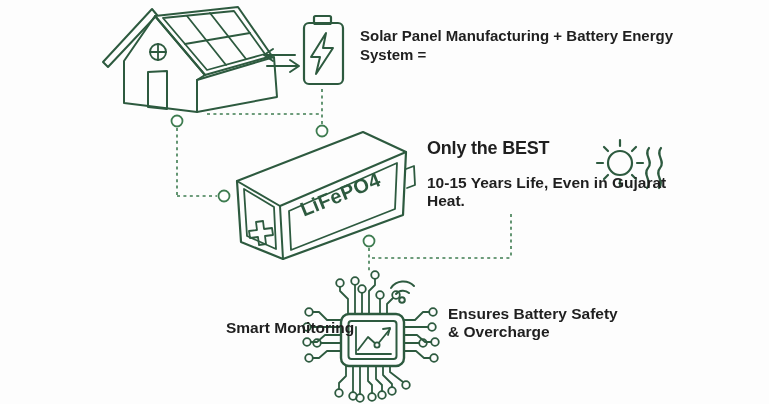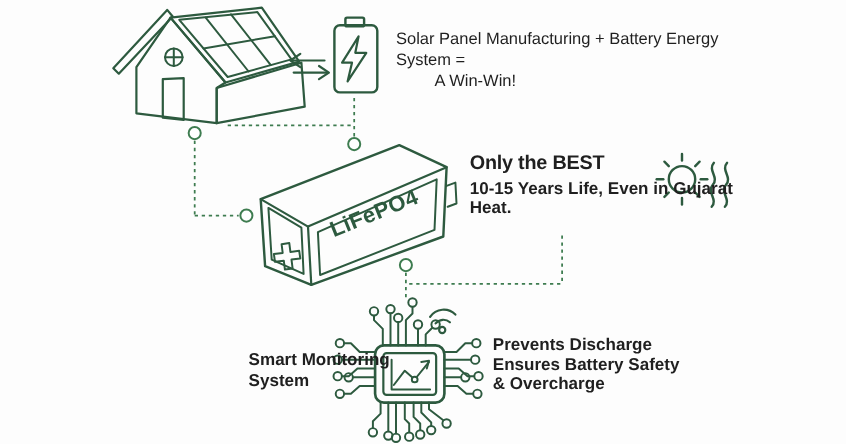--- a/index.html
+++ b/index.html
@@ -13,31 +13,31 @@
   .canvas{
     position:relative;
     width:769px;height:404px;
     background:var(--bg);
     font-family:"Liberation Sans", sans-serif;
     overflow:hidden;
     margin:0 auto;
   }
   .art{position:absolute;left:0;top:0;}
   .txt{position:absolute;color:var(--text);}
-  .header-text{left:360px;top:26px;width:345px;font-size:15px;line-height:19px;font-weight:400;}
+  .header-text{left:360px;top:26px;width:345px;font-size:15px;line-height:19px;font-weight:700;}
   .header-text .l2{padding-left:35px;}
   .box-label{
     left:297px;top:200px;width:120px;
     transform:rotate(-22deg);transform-origin:left top;
     font-size:20px;font-weight:700;letter-spacing:0.5px;
     color:var(--line);
   }
   .best-block{left:427px;top:134px;width:260px;}
   .best-heading{font-size:18px;line-height:28px;font-weight:700;letter-spacing:-0.2px;}
-  .best-subtitle{margin-top:1px;font-size:15.5px;font-weight:600;}
+  .best-subtitle{margin-top:12px;font-size:15.5px;font-weight:600;}
   .monitoring-block{left:182px;top:318px;width:140px;font-size:15.5px;line-height:19px;font-weight:700;margin-left:44px;}
   .safety-block{left:448px;top:305px;width:180px;font-size:15.5px;line-height:18px;font-weight:600;}
 </style>
 </head>
 <body>
 
 <div class="canvas">
 
   <svg class="art" width="769" height="404" viewBox="0 0 769 404" fill="none" stroke="var(--line)" stroke-width="2" stroke-linecap="round" stroke-linejoin="round">
 
@@ -195,34 +195,31 @@
         <circle cx="435" cy="342" r="3.8"></circle>
       <path d="M404,343 H419"></path>
         <circle cx="423" cy="343" r="3.8"></circle>
       <path d="M404,351 H416 L424,358 H430"></path>
         <circle cx="434" cy="358" r="3.8"></circle>
     </g>
   </svg>
 
   <div class="txt header-text">
     <div class="l1">Solar Panel Manufacturing + Battery Energy System =</div>
-    <div class="l2">A Win-Win!</div>
   </div>
 
   <div class="txt box-label">LiFePO4</div>
 
   <div class="txt best-block">
     <div class="best-heading">Only the BEST</div>
     <div class="best-subtitle">10-15 Years Life, Even in Gujarat Heat.</div>
   </div>
 
   <div class="txt monitoring-block">
     <div>Smart Monitoring</div>
-    <div>System</div>
   </div>
 
   <div class="txt safety-block">
-    <div>Prevents Discharge</div>
     <div>Ensures Battery Safety</div>
     <div>&amp; Overcharge</div>
   </div>
 
 </div>
 
 </body></html>

